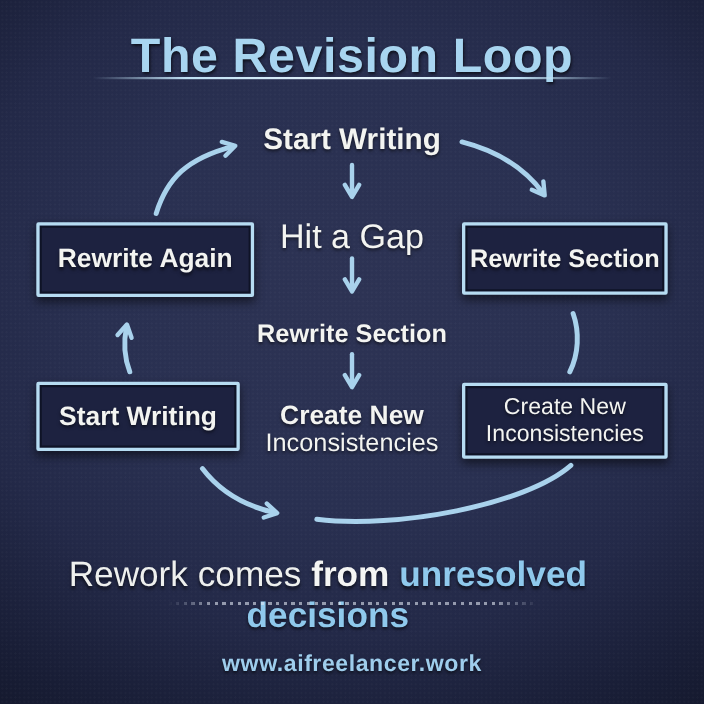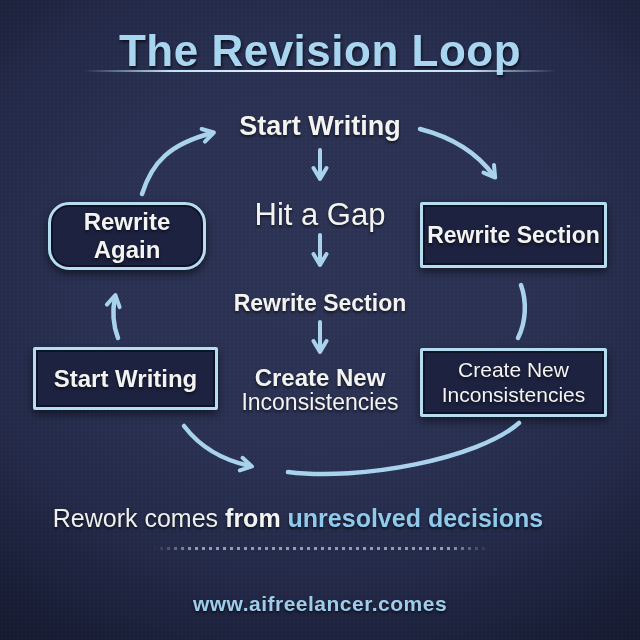--- a/index.html
+++ b/index.html
@@ -50,33 +50,33 @@
     border: 3px solid #b6dcf2;
     border-radius: 2px;
     background: #1d2240;
     box-shadow: 0 4px 9px rgba(0,0,0,0.5), inset 0 0 0 2px rgba(12,16,34,0.85);
     display: flex; flex-direction: column;
     align-items: center; justify-content: center;
     color: #f3f4f1;
     text-shadow: 0 2px 3px rgba(0,0,0,0.55);
     text-align: center;
   }
-  .box-l-top    { left: 48px;  top: 202px; width: 158px; height: 68px; font-size: 24px; font-weight: bold; border-radius: 21px; }
+  .box-l-top    { left: 33px;  top: 202px; width: 198px; height: 68px; font-size: 24px; font-weight: bold; }
   .box-l-bottom { left: 33px;  top: 347px; width: 185px; height: 63px; font-size: 24px; font-weight: bold; }
   .box-r-top    { left: 420px; top: 202px; width: 187px; height: 66px; font-size: 23px; font-weight: bold; }
   .box-r-bottom { left: 420px; top: 348px; width: 187px; height: 69px; font-size: 21px; font-weight: normal; line-height: 1.15; }
 
   
   .arrows { top: 0; left: 0; pointer-events: none; }
 
   
   .tagline {
     top: 504px; left: 0; width: 596px;
     text-align: center;
-    font-size: 25px;
+    font-size: 32px;
     text-shadow: 0 2px 3px rgba(0,0,0,0.6);
   }
   .tag-a { color: #eef0ee; font-weight: normal; }
   .tag-b { color: #f4f5f3; font-weight: bold; }
   .tag-c { color: #8fc9ec; font-weight: bold; }
 
   .dotted-divider {
     top: 547px; left: 153px; width: 337px; height: 3px;
     background-image: repeating-linear-gradient(90deg, rgba(225,231,242,0.6) 0 3px, rgba(225,231,242,0) 3px 7px);
     -webkit-mask-image: linear-gradient(90deg, transparent, #000 12%, #000 88%, transparent);
@@ -142,15 +142,15 @@
     </g>
   </svg>
 
   <div class="abs tagline">
     <span class="tag-a">Rework comes</span>
     <span class="tag-b">from</span>
     <span class="tag-c">unresolved decisions</span>
   </div>
   <div class="abs dotted-divider"></div>
 
-  <div class="abs footer-url">www.aifreelancer.comes</div>
+  <div class="abs footer-url">www.aifreelancer.work</div>
 
 </div>
 
 </body></html>

